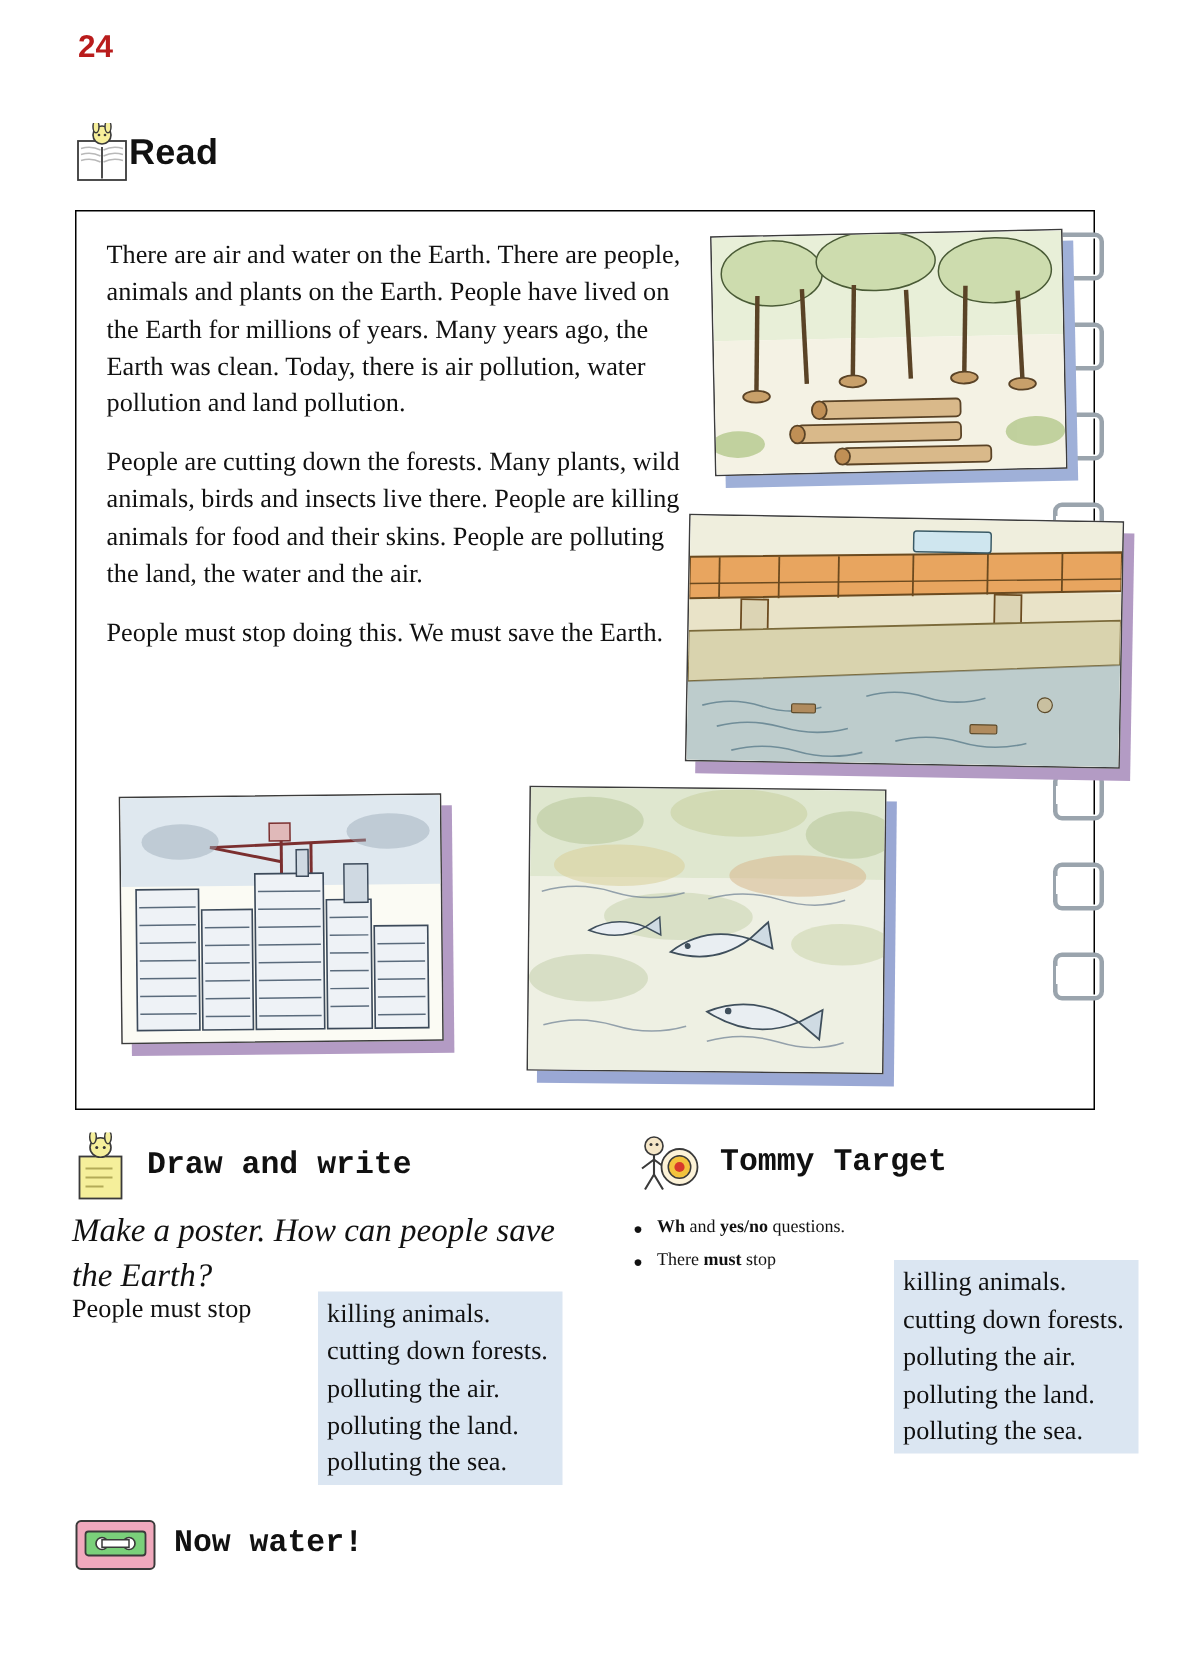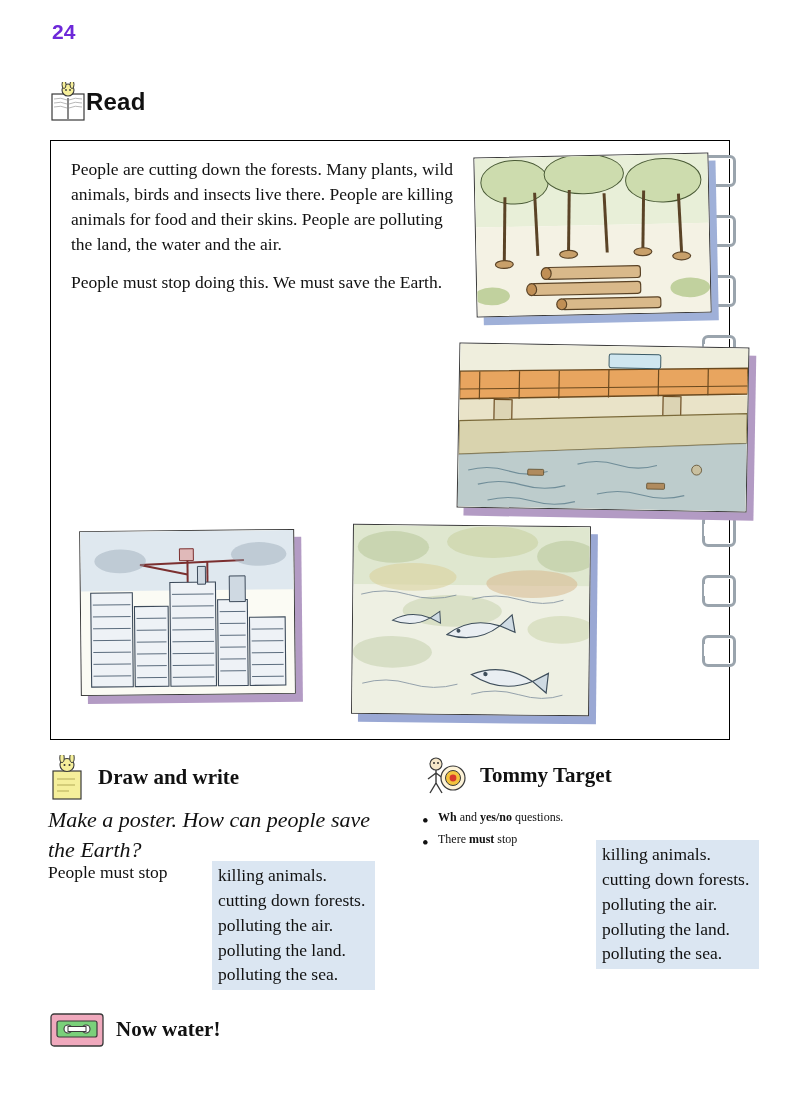--- a/index.html
+++ b/index.html
@@ -11,21 +11,21 @@
     overflow:hidden;
     color:#111;
   }
   .page{
     position:absolute;inset:0;
   }
   
   .page-number{
     position:absolute;left:52px;top:20px;
     font-family:"Liberation Sans", sans-serif;
-    font-size:21px;font-weight:600;color:#6d28d9;
+    font-size:21px;font-weight:600;color:#b91c1c;
   }
   
   .read-head{
     position:absolute;left:50px;top:82px;
     display:flex;align-items:center;justify-content:center;
   }
   .icon-book{
     width:36px;height:40px;position:relative;
   }
   .read-title{
@@ -85,21 +85,21 @@
   
   #img-city{left:80px;top:530px;width:215px;height:165px;transform:rotate(-0.6deg);}
   
   #img-fish{left:352px;top:525px;width:238px;height:190px;transform:rotate(0.6deg);}
 
   
   .sec-head{
     position:absolute;display:flex;align-items:center;gap:14px;
   }
   .sec-title{
-    font-family:Liberation Serif, serif;
+    font-family:Liberation Mono, monospace;
     font-size:21px;font-weight:bold;color:#111;
   }
   #draw-head{left:50px;top:755px;}
   #tommy-head{left:420px;top:755px;}
   #listen-head{left:50px;top:1012px;}
 
   .icon-draw{width:34px;height:44px;position:relative;}
   .icon-tommy{width:46px;height:40px;position:relative;}
   .icon-tape{width:52px;height:34px;position:relative;}
 
@@ -157,20 +157,21 @@
         <ellipse cx="22" cy="2.5" rx="2" ry="4" fill="#f6ef9a" stroke="#3a3a3a" stroke-width="1"></ellipse>
         <circle cx="16" cy="8" r="0.9" fill="#3a3a3a"></circle>
         <circle cx="20" cy="8" r="0.9" fill="#3a3a3a"></circle>
       </svg>
     </span>
     <span class="read-title">Read</span>
   </div>
 
   <div class="read-box">
     <div class="read-text">
+      <p>There are air and water on the Earth. There are people, animals and plants on the Earth. People have lived on the Earth for millions of years. Many years ago, the Earth was clean. Today, there is air pollution, water pollution and land pollution.</p>
       <p>People are cutting down the forests. Many plants, wild animals, birds and insects live there. People are killing animals for food and their skins. People are polluting the land, the water and the air.</p>
       <p>People must stop doing this. We must save the Earth.</p>
     </div>
   </div>
 
   <div class="rings">
     <div class="ring" style="top:0px"></div>
     <div class="ring" style="top:60px"></div>
     <div class="ring" style="top:120px"></div>
     <div class="ring" style="top:180px"></div>

